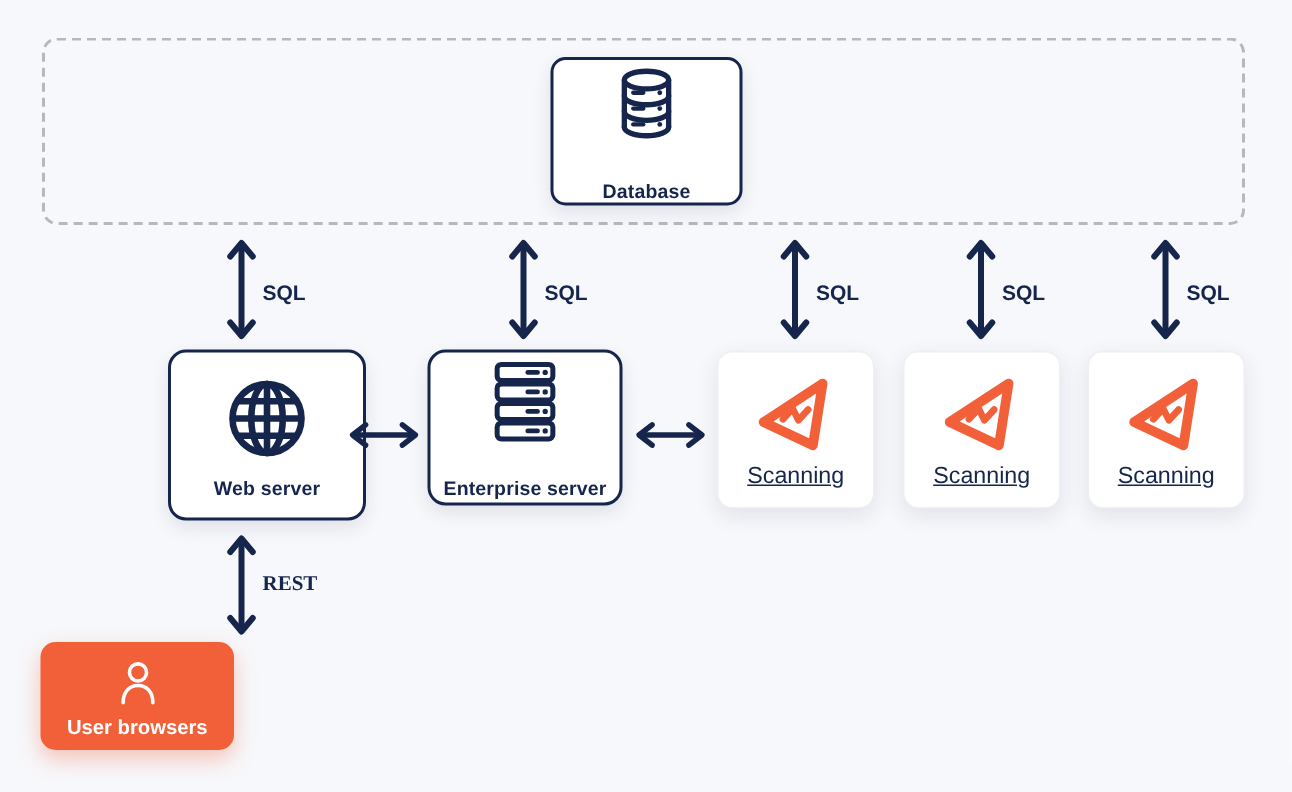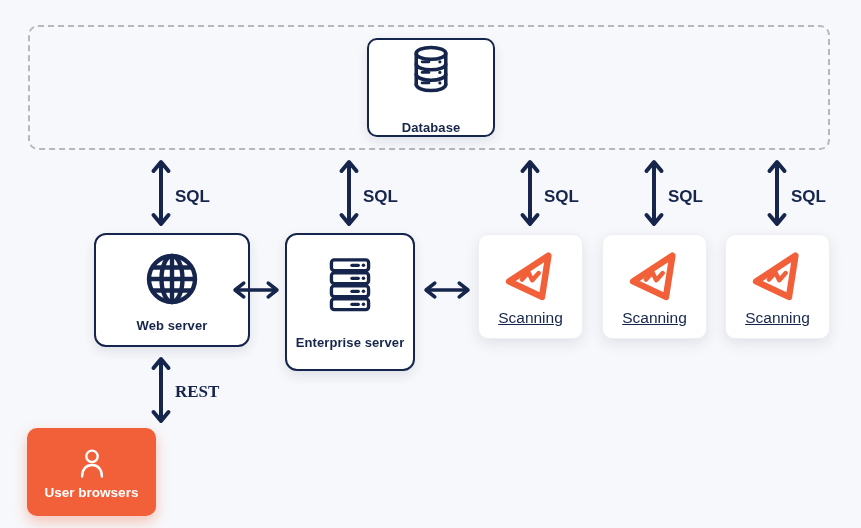--- a/index.html
+++ b/index.html
@@ -65,21 +65,21 @@
   }
   .orange-label{
     color:#fff;
     font-weight:700;
     font-size:13.5px;
     white-space:nowrap;
   }
   .edge-label{
     color:var(--navy);
     font-weight:700;
-    font-size:17px;
+    font-size:14px;
     white-space:nowrap;
   }
   .icon{display:block;}
   svg{display:block;}
 </style>
 </head>
 <body>
 
 <div class="canvas">
 
@@ -128,33 +128,33 @@
       <path d="M3.5 13 L11 4 L18.5 13"></path>
       <path d="M3.5 57 L11 66 L18.5 57"></path>
   </svg>
 
   <div class="abs edge-label" style="left:175px;top:187px;">SQL</div>
   <div class="abs edge-label" style="left:363px;top:187px;">SQL</div>
   <div class="abs edge-label" style="left:544px;top:187px;">SQL</div>
   <div class="abs edge-label" style="left:668px;top:187px;">SQL</div>
   <div class="abs edge-label" style="left:791px;top:187px;">SQL</div>
 
-  <div class="abs node node-navy" style="left:94px;top:233px;width:156px;height:114px;gap:7px;">
+  <div class="abs node node-navy" style="left:112px;top:233px;width:132px;height:114px;gap:7px;">
     <svg class="icon" width="64" height="64" viewBox="0 0 64 64" fill="none" stroke="#16254C" stroke-width="4.4" stroke-linecap="round">
       <circle cx="32" cy="32" r="23"></circle>
       <ellipse cx="32" cy="32" rx="10.5" ry="23"></ellipse>
       <path d="M32 9 V55"></path>
       <path d="M9.5 32 H54.5"></path>
       <path d="M13.5 20.5 H50.5"></path>
       <path d="M13.5 43.5 H50.5"></path>
     </svg>
     <div class="node-label">Web server</div>
   </div>
 
-  <div class="abs node node-navy" style="left:285px;top:233px;width:130px;height:138px;gap:20px;">
+  <div class="abs node node-navy" style="left:285px;top:233px;width:130px;height:104px;gap:20px;">
     <svg class="icon" width="52" height="60" viewBox="0 0 56 64" fill="none" stroke="#16254C" stroke-width="3.6" stroke-linecap="round">
       <rect x="8" y="5" width="40" height="11.5" rx="3"></rect>
       <rect x="8" y="19" width="40" height="11.5" rx="3"></rect>
       <rect x="8" y="33" width="40" height="11.5" rx="3"></rect>
       <rect x="8" y="47" width="40" height="11.5" rx="3"></rect>
       <path d="M30 10.8 h7" stroke-width="3.4"></path>
         <circle cx="42.5" cy="10.8" r="1.9" fill="#16254C" stroke="none"></circle>
       <path d="M30 24.8 h7" stroke-width="3.4"></path>
         <circle cx="42.5" cy="24.8" r="1.9" fill="#16254C" stroke="none"></circle>
       <path d="M30 38.8 h7" stroke-width="3.4"></path>
@@ -198,21 +198,21 @@
     <div class="scan-label">Scanning</div>
   </div>
 
   <svg class="abs" style="left:150px;top:355px;" width="22" height="70" viewBox="0 0 22 70" fill="none" stroke="#16254C" stroke-width="4" stroke-linecap="round" stroke-linejoin="round">
     <path d="M11 7 V63"></path>
       <path d="M3.5 13 L11 4 L18.5 13"></path>
       <path d="M3.5 57 L11 66 L18.5 57"></path>
   </svg>
   <div class="abs edge-label" style="left:175px;top:382px;font-family:Liberation Serif, serif;">REST</div>
 
-  <div class="abs node node-orange" style="left:27px;top:428px;width:129px;height:88px;gap:3px;">
+  <div class="abs node node-orange" style="left:27px;top:428px;width:129px;height:72px;gap:3px;">
     <svg class="icon" width="38" height="38" viewBox="0 0 48 48" fill="none" stroke="#FFFFFF" stroke-width="3" stroke-linecap="round">
       <circle cx="24" cy="15.5" r="7.2"></circle>
       <path d="M11.5 41 C11.5 31.5 17 26.5 24 26.5 C31 26.5 36.5 31.5 36.5 41"></path>
     </svg>
     <div class="orange-label">User browsers</div>
   </div>
 
 
 </div>
 

